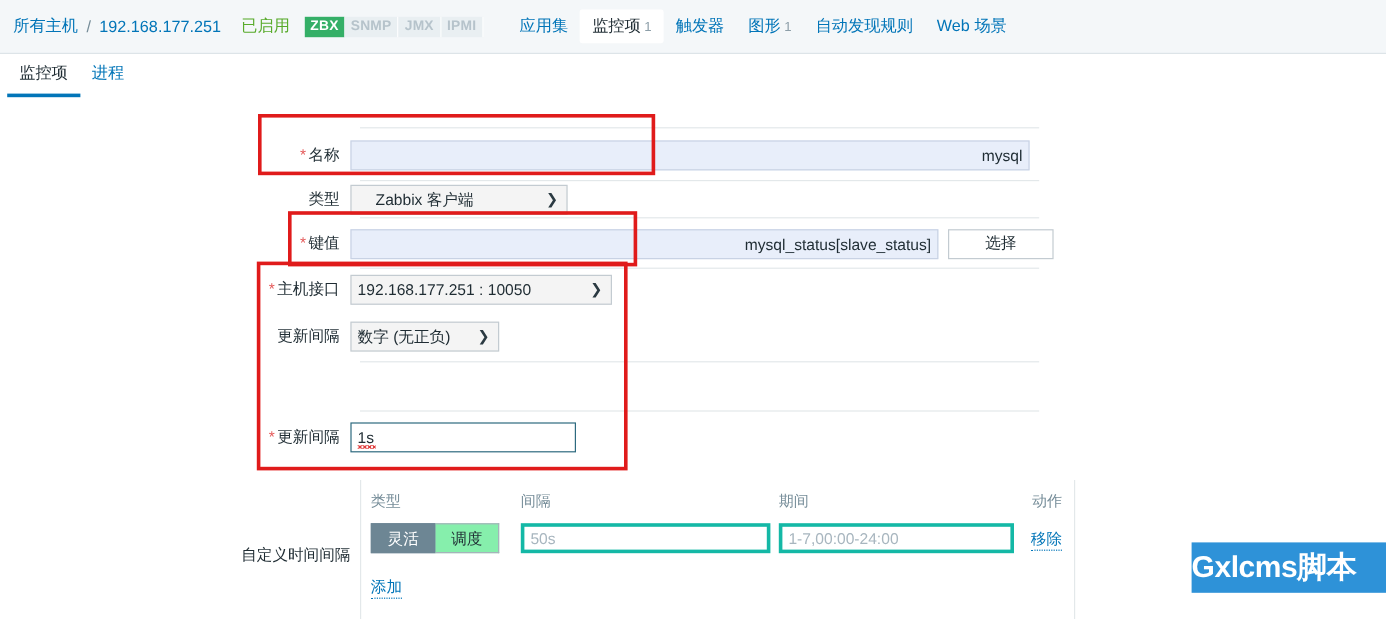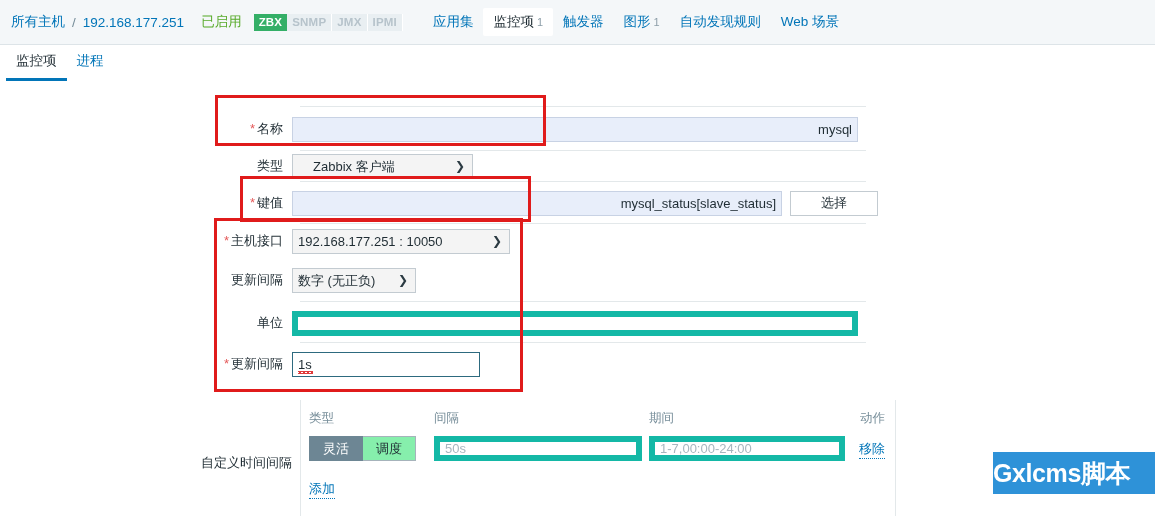--- a/index.html
+++ b/index.html
@@ -154,21 +154,21 @@
     position: absolute;
     left: 300px;
     width: 566px;
     height: 1px;
     background: #e3e8ea;
   }
 
   input.txt {
     height: 25px;
     box-sizing: border-box;
-    border: 6px solid #14b8a6;
+    border: 3px solid #14b8a6;
     background: #ffffff;
     font-family: "Liberation Sans", sans-serif;
     font-size: 13px;
     color: #1f2c33;
     padding: 0 5px;
     outline: none;
   }
   input.autofill {
     background: #e8eefa;
     border: 1px solid #c8d2e4;
@@ -440,26 +440,20 @@
     </div>
     <span class="selbox">
       <select class="sel" style="width:124px;">
         <option>数字 (无正负)</option>
       </select>
       <span class="chev">❯</span>
     </span>
   </div>
 
   <div class="rowline" style="top:213px;"></div>
-  <div class="frow" style="left:200px; top:215px; height:40px;">
-    <div class="flabel">
-      <span>单位</span>
-    </div>
-    <input class="txt" style="width: 566px;" value="">
-  </div>
   <div class="rowline" style="top:254px;"></div>
 
   <div class="frow" style="left:200px; top:258px; height:36px;">
     <div class="flabel">
       <span class="req">*</span><span>更新间隔</span>
     </div>
     <span class="spell">
       <input class="txt focused" style="width: 188px;" value="1s">
       <span class="spell-underline" style="left:6px; width:15px;"></span>
     </span>

